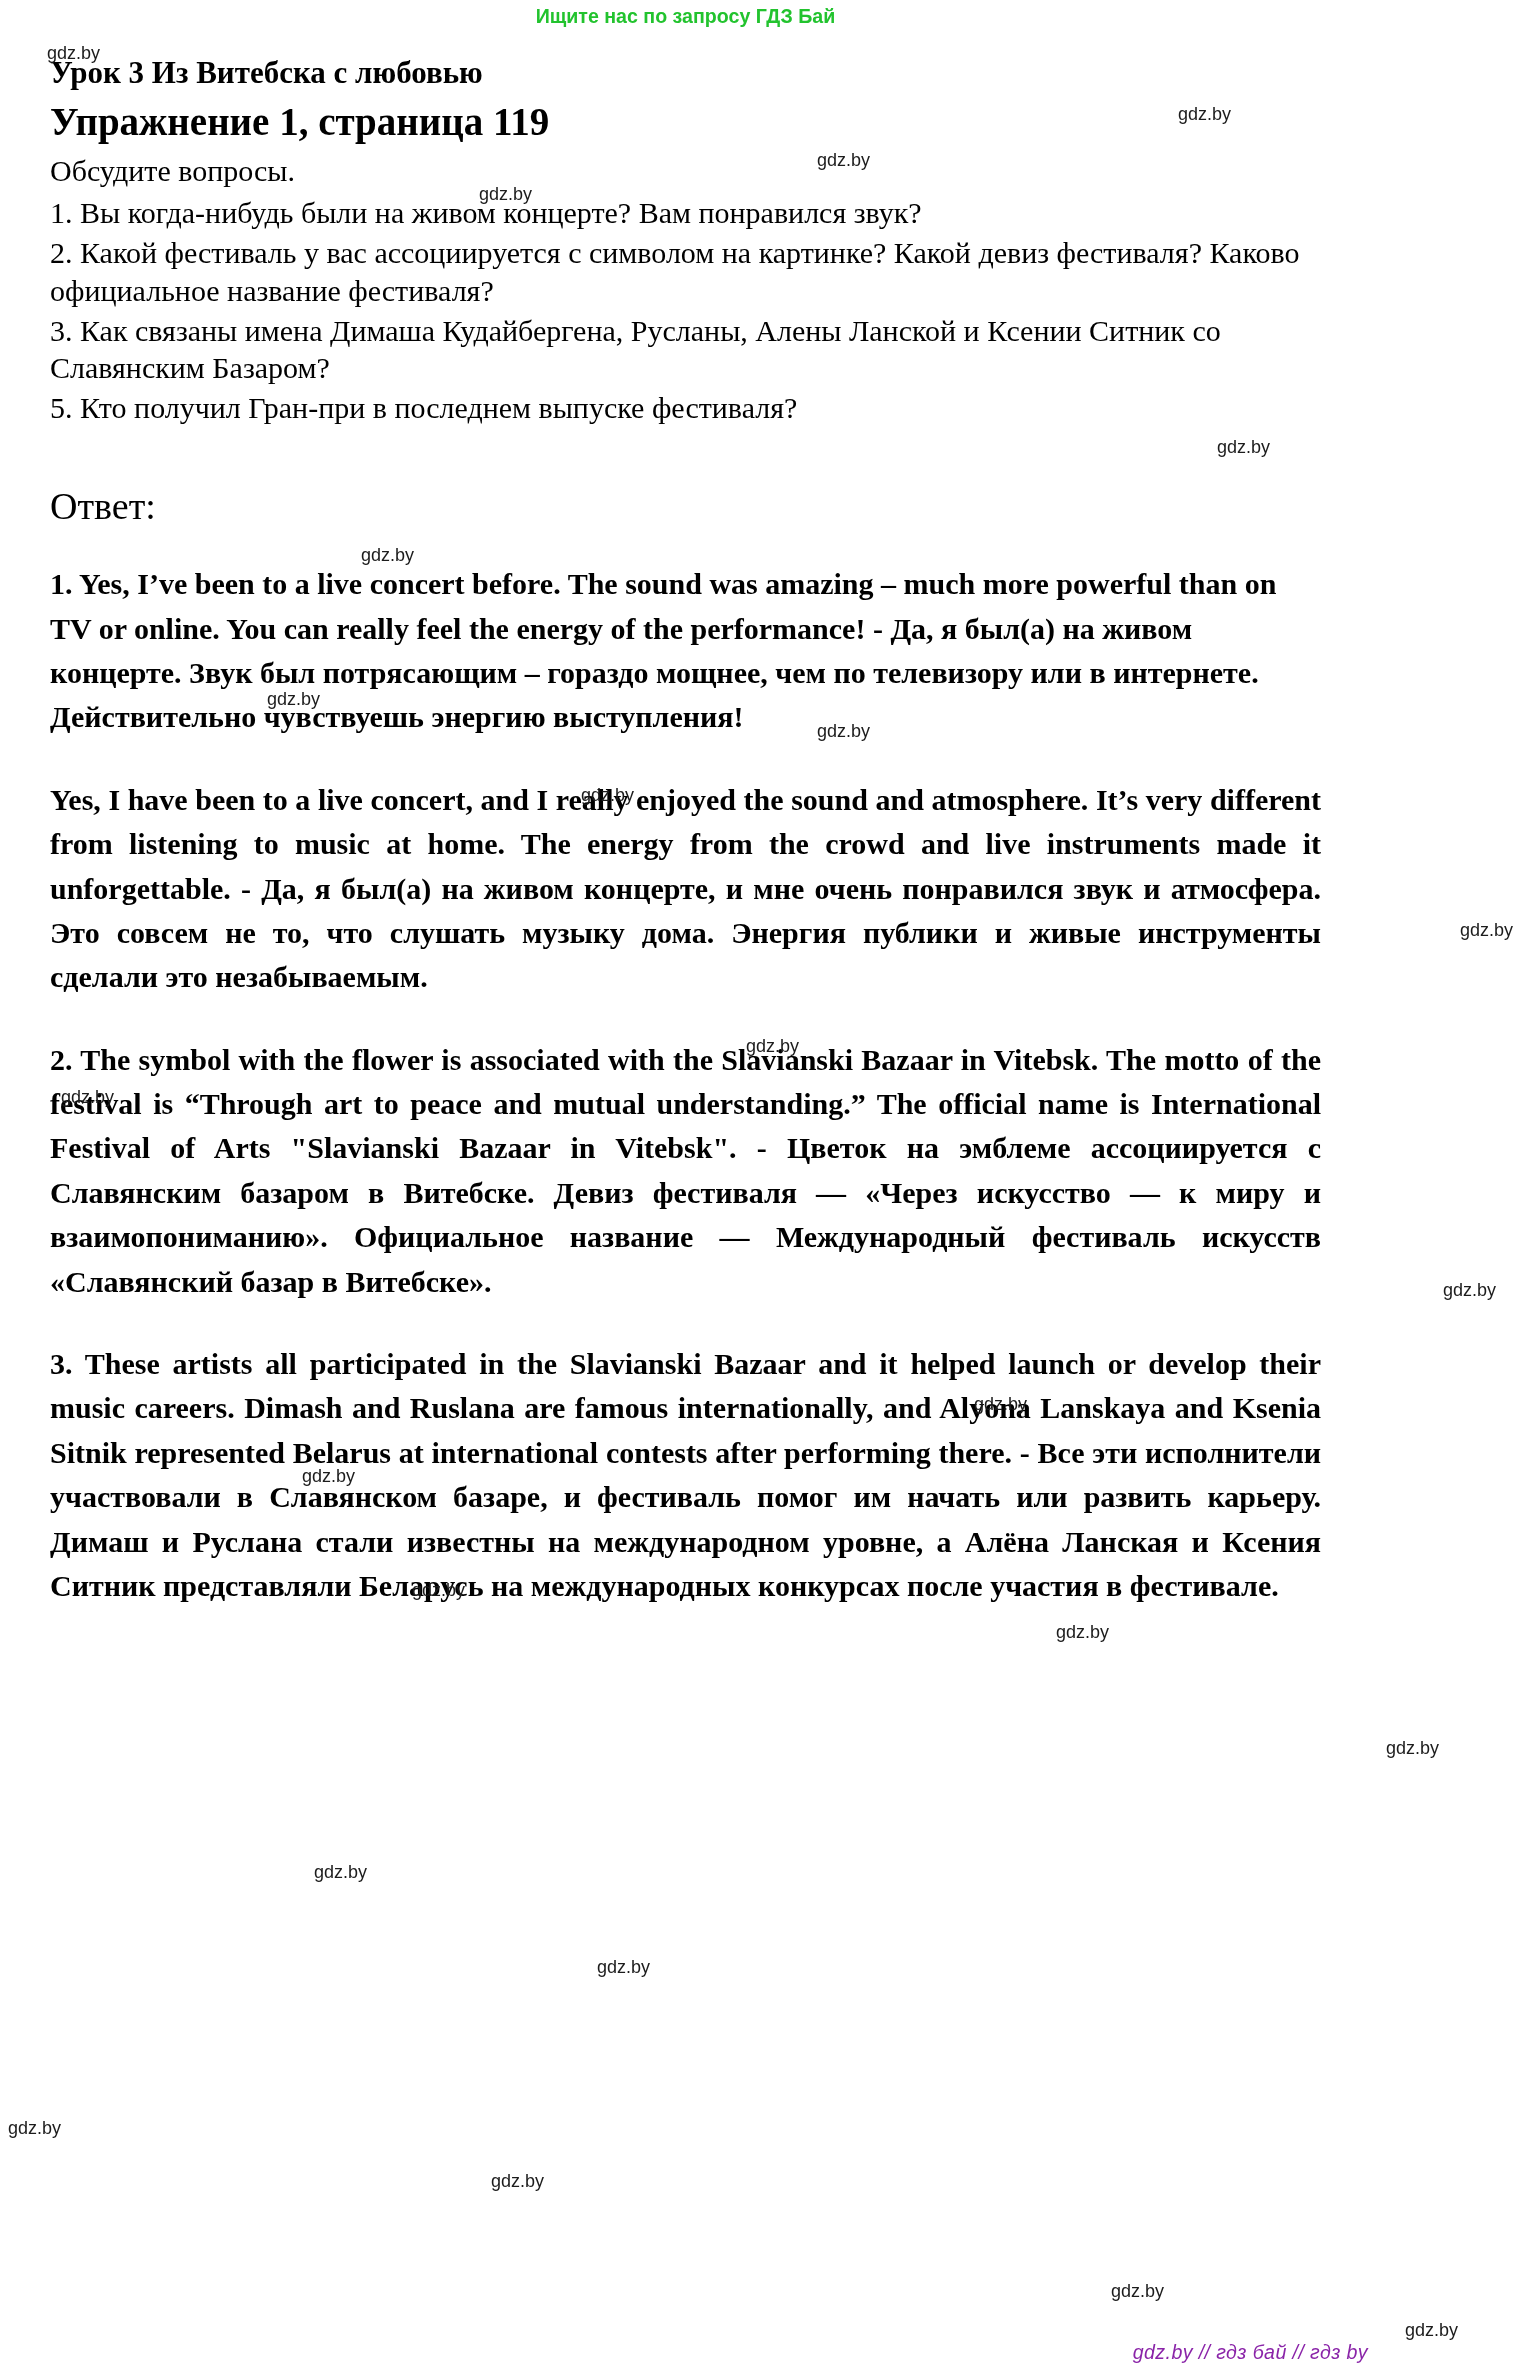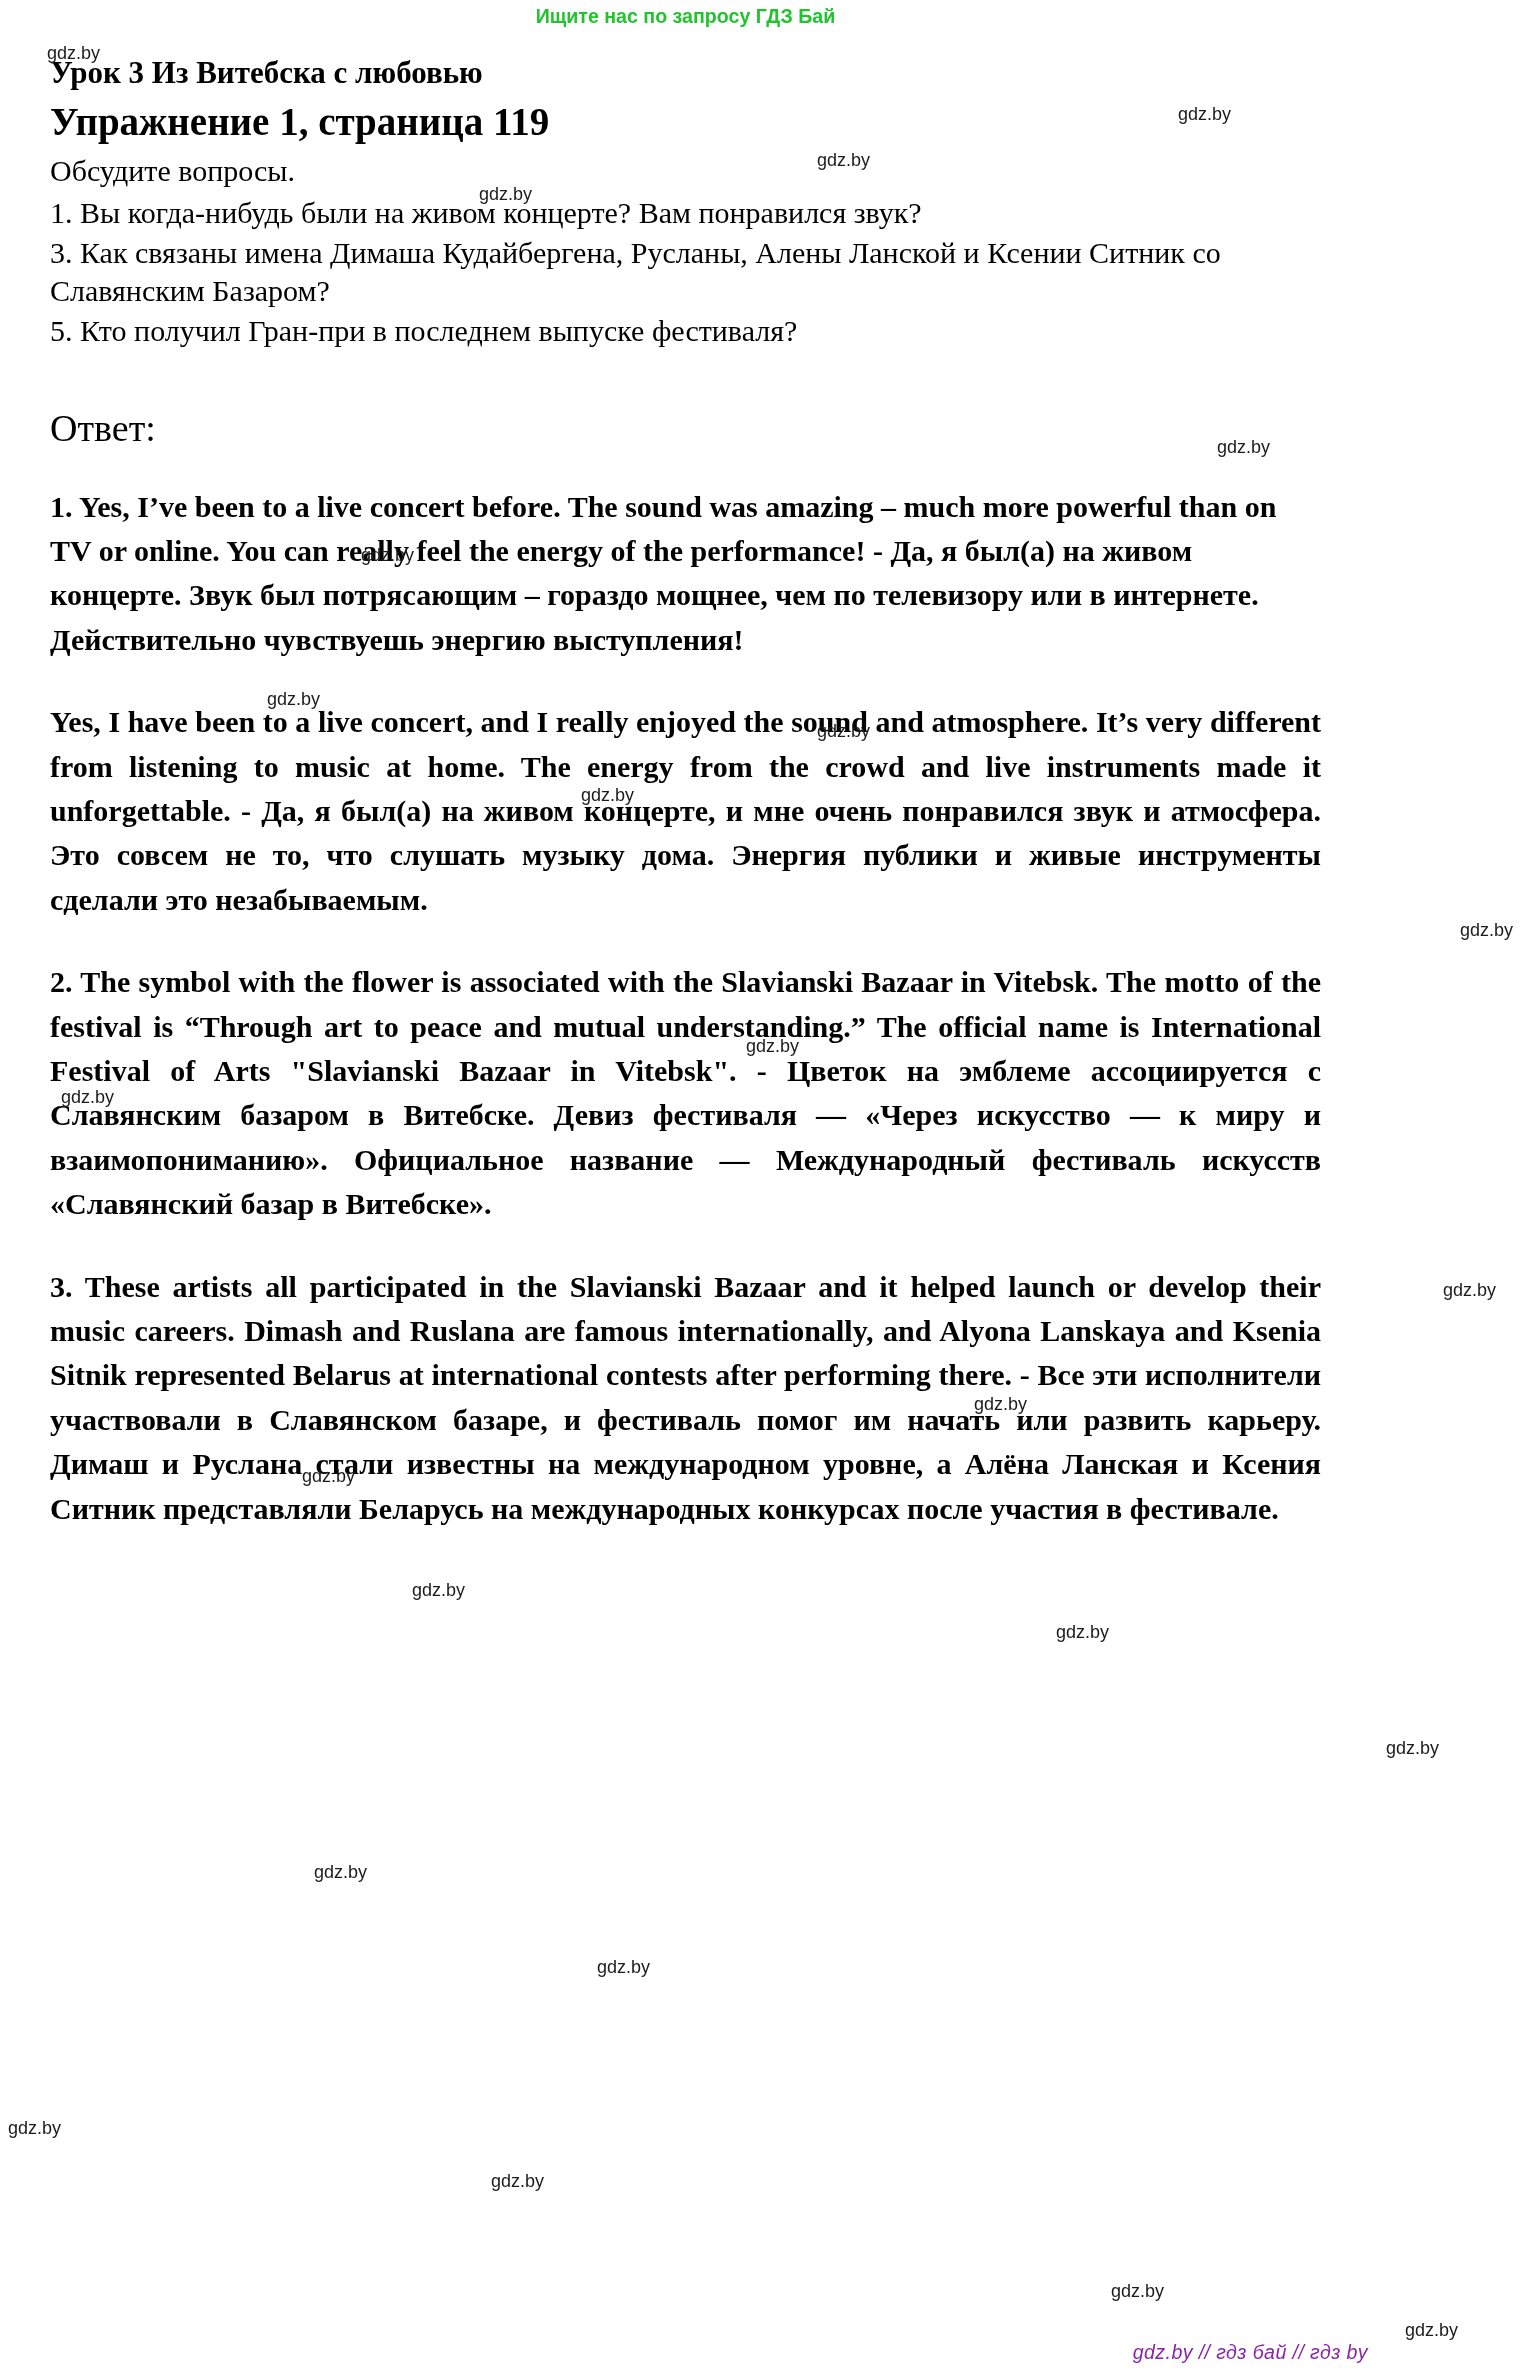--- a/index.html
+++ b/index.html
@@ -135,20 +135,21 @@
   </div>
 
   <h1 class="lesson-title">Урок 3 Из Витебска с любовью</h1>
 
   <h2 class="exercise-title">Упражнение 1, страница 119</h2>
 
   <p class="task-prompt">Обсудите вопросы.</p>
 
   <div class="questions">
     <p class="question">1. Вы когда-нибудь были на живом концерте? Вам понравился звук?</p>
+    <p class="question">2. Какой фестиваль у вас ассоциируется с символом на картинке? Какой девиз фестиваля? Каково официальное название фестиваля?</p>
     <p class="question">3. Как связаны имена Димаша Кудайбергена, Русланы, Алены Ланской и Ксении Ситник со Славянским Базаром?</p>
     <p class="question">5. Кто получил Гран-при в последнем выпуске фестиваля?</p>
   </div>
 
   <p class="answer-label">Ответ:</p>
 
   <div class="answers">
     <p class="answer-par loose">1. Yes, I’ve been to a live concert before. The sound was amazing – much more powerful than on TV or online. You can really feel the energy of the performance! - Да, я был(а) на живом концерте. Звук был потрясающим – гораздо мощнее, чем по телевизору или в интернете. Действительно чувствуешь энергию выступления!</p>
     <p class="answer-par">Yes, I have been to a live concert, and I really enjoyed the sound and atmosphere. It’s very different from listening to music at home. The energy from the crowd and live instruments made it unforgettable. - Да, я был(а) на живом концерте, и мне очень понравился звук и атмосфера. Это совсем не то, что слушать музыку дома. Энергия публики и живые инструменты сделали это незабываемым.</p>
     <p class="answer-par">2. The symbol with the flower is associated with the Slavianski Bazaar in Vitebsk. The motto of the festival is “Through art to peace and mutual understanding.” The official name is International Festival of Arts "Slavianski Bazaar in Vitebsk". -  Цветок на эмблеме ассоциируется с Славянским базаром в Витебске. Девиз фестиваля — «Через искусство — к миру и взаимопониманию». Официальное название — Международный фестиваль искусств «Славянский базар в Витебске».</p>

